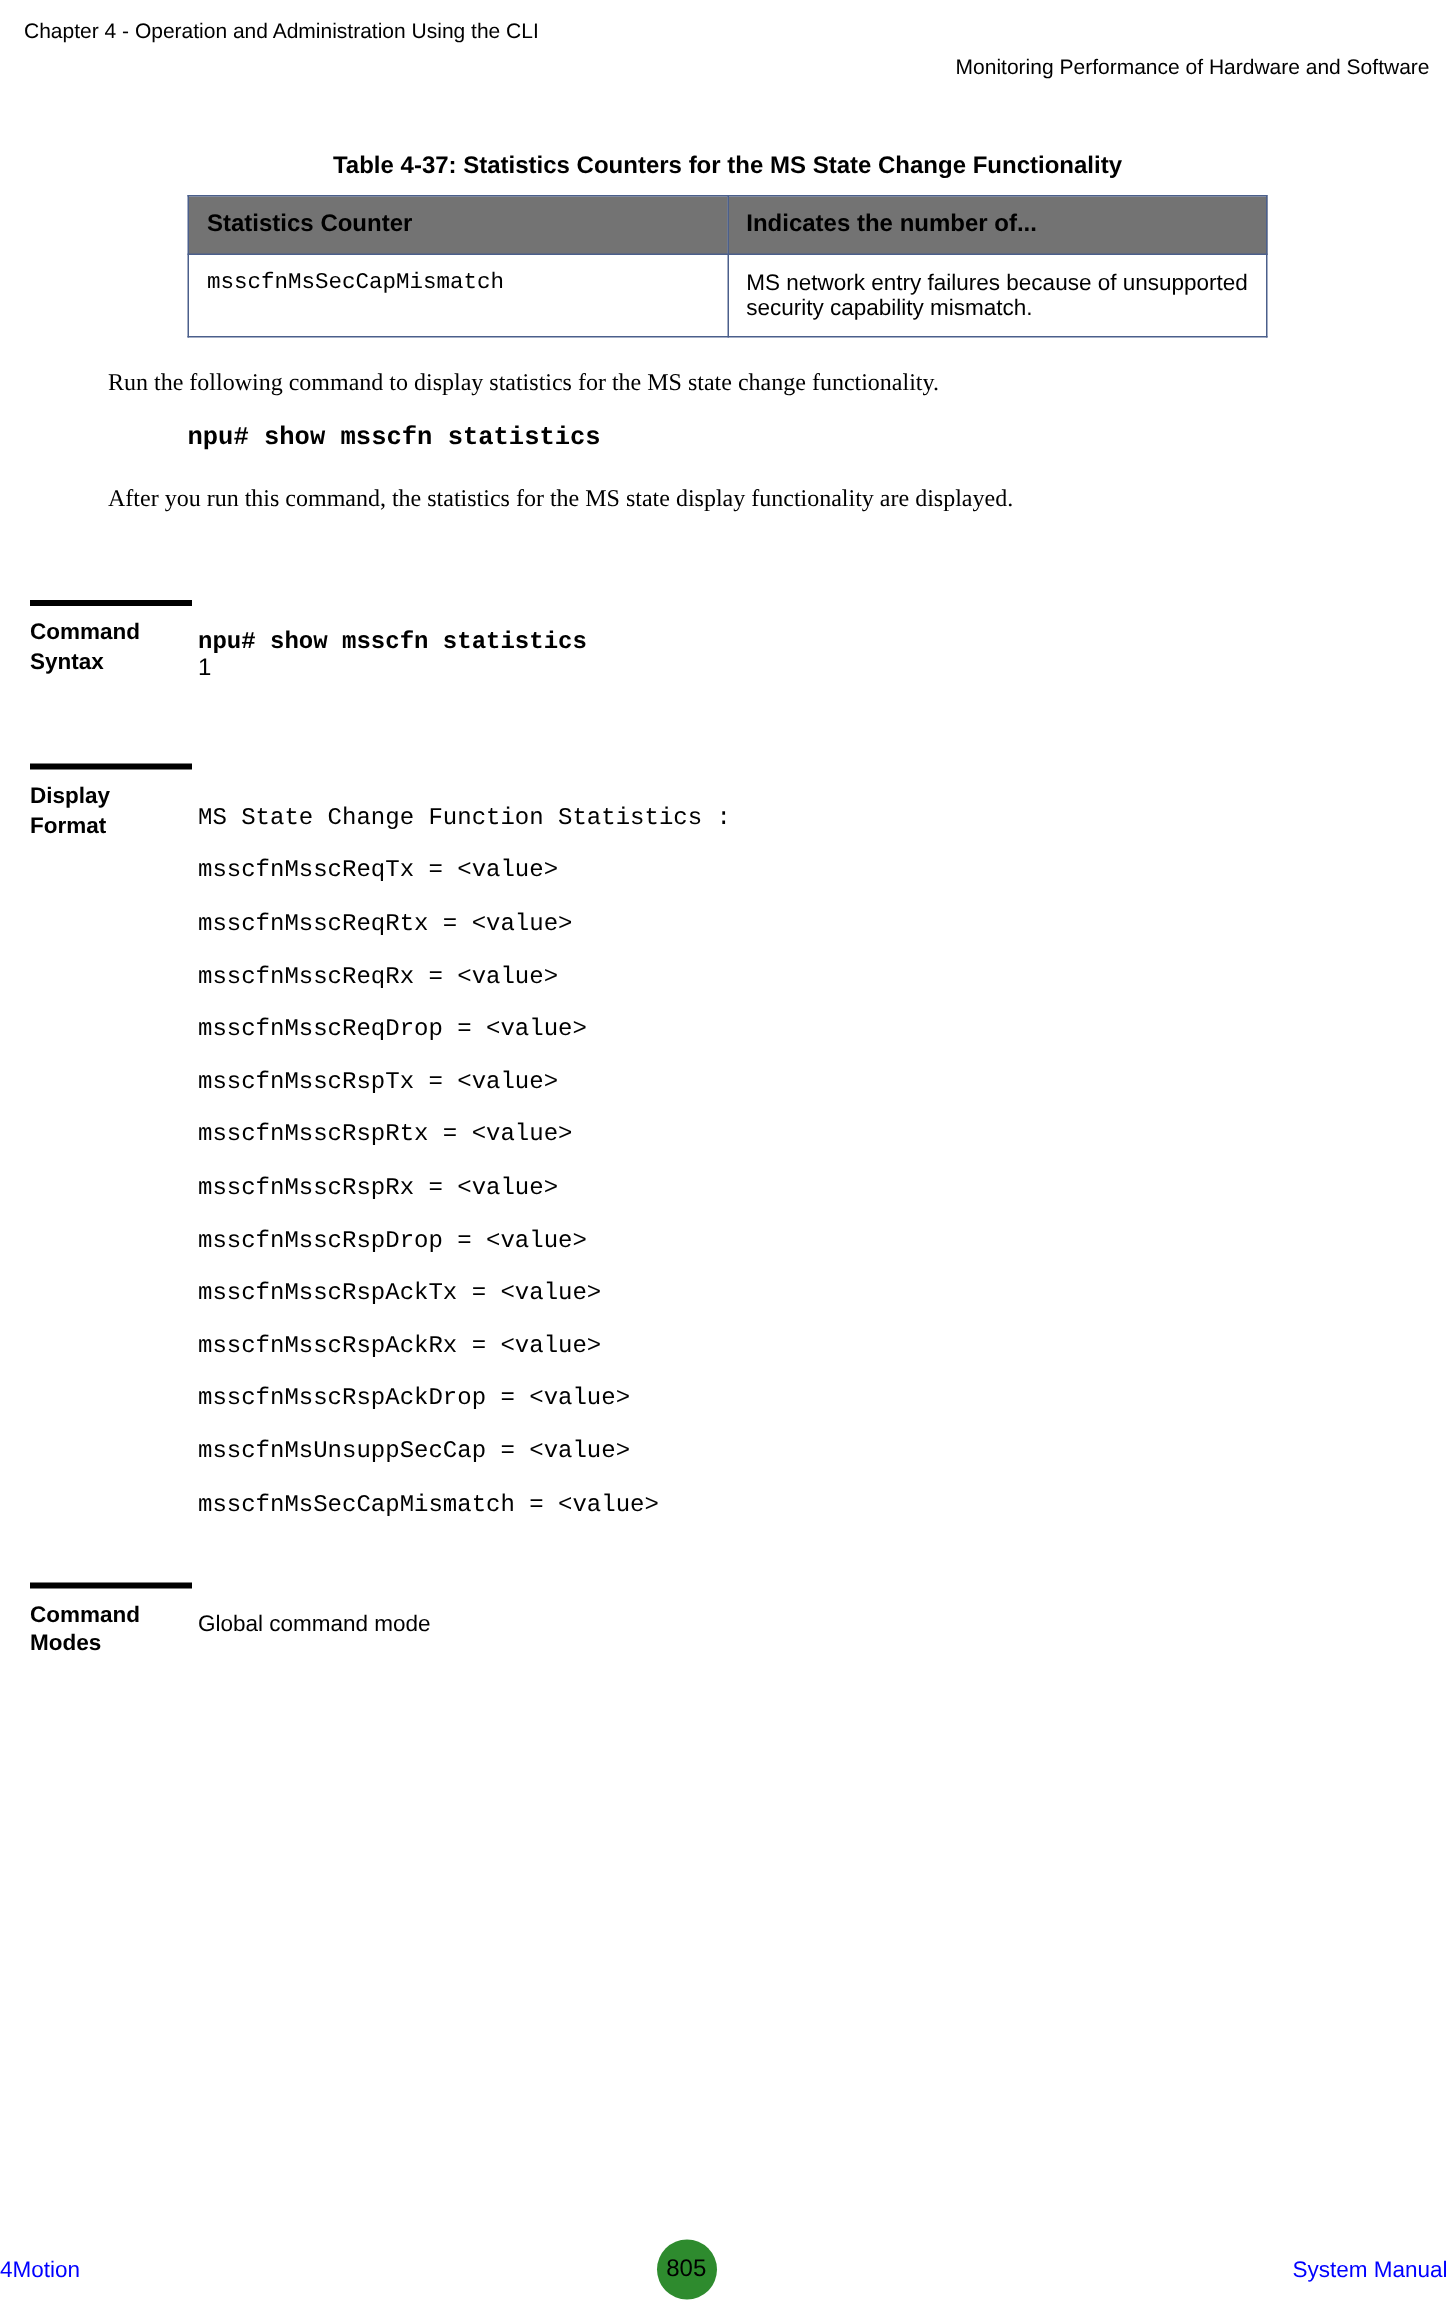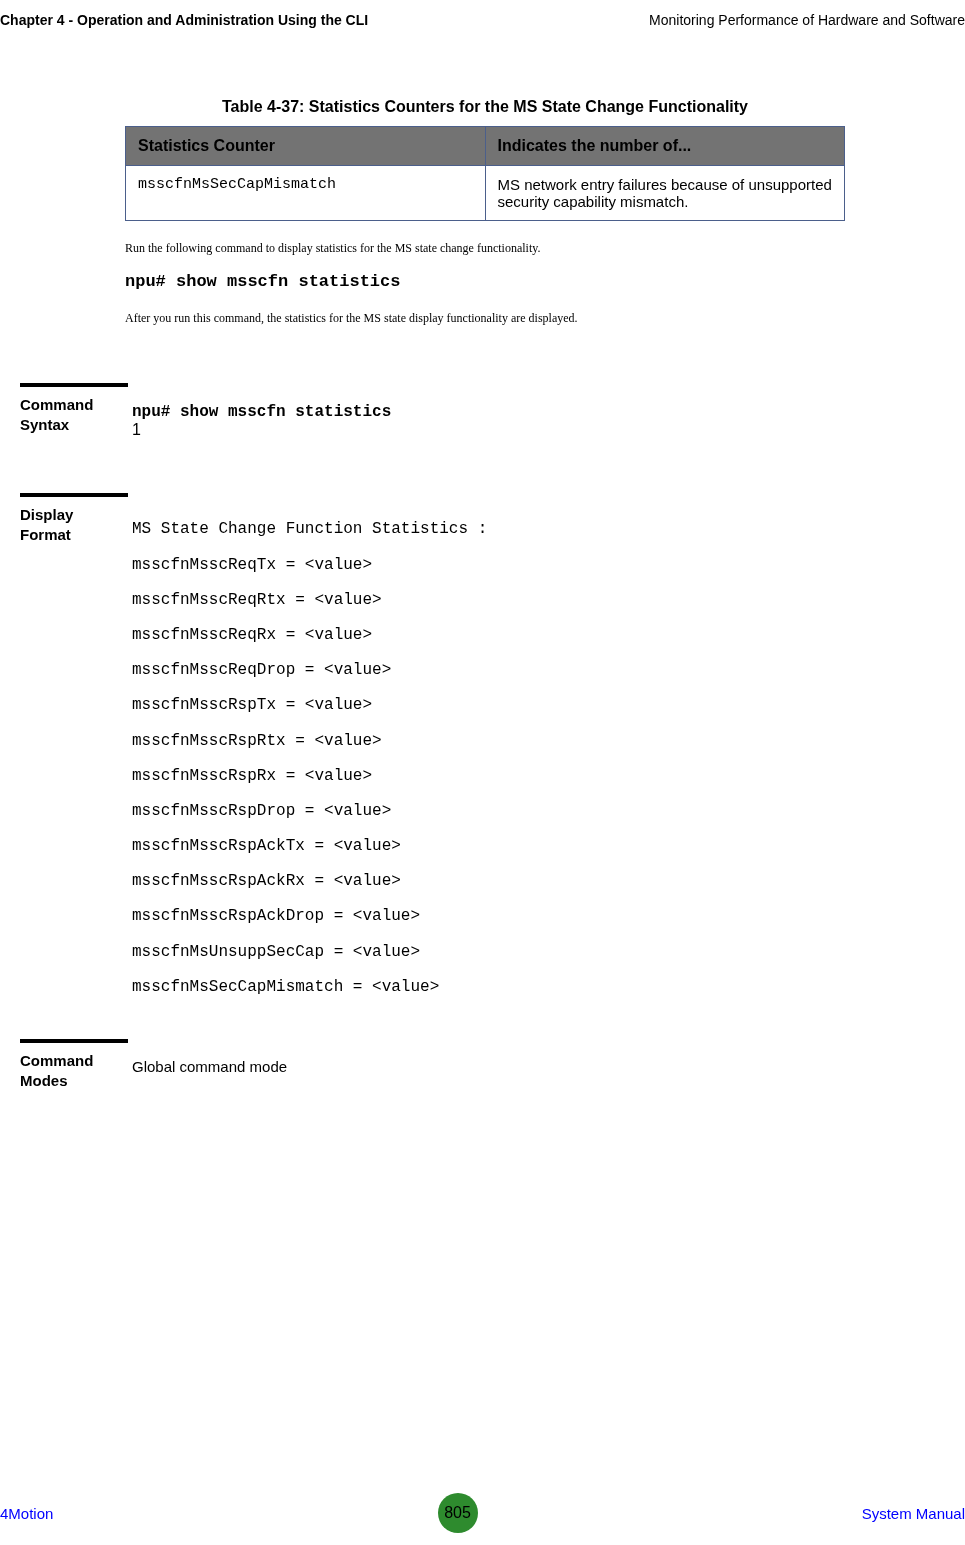--- a/index.html
+++ b/index.html
@@ -15,31 +15,31 @@
       position: relative;
       color: #000000;
     }
     .header {
       display: flex;
       justify-content: space-between;
       padding: 12px 0 10px 0;
       font-size: 14px;
     }
     .header-left {
-      padding-left: 0;
-      font-weight: bold;
+      padding-left: 16px;
     }
     .header-right {
-      padding-right: 0;
+      padding-right: 12px;
+      margin-top: 24px;
     }
     .content {
       padding: 0 20px;
     }
     .table-section {
-      margin-top: 60px;
+      margin-top: 40px;
       margin-left: 105px;
       margin-right: 100px;
     }
     .table-caption {
       font-weight: bold;
       font-size: 16px;
       text-align: center;
       margin-bottom: 10px;
     }
     table.stats {
@@ -58,25 +58,25 @@
     table.stats td {
       border: 1px solid #4b5f8b;
       padding: 10px 12px;
       vertical-align: top;
       font-size: 15px;
     }
     table.stats td.code {
       font-family: "Courier New", Courier, monospace;
     }
     .body-text {
-      margin-left: 105px;
+      margin-left: 52px;
       margin-right: 60px;
       margin-top: 18px;
       font-family: "Book Antiqua", Palatino, serif;
-      font-size: 12px;
+      font-size: 16px;
       line-height: 1.6;
     }
     .mono-bold {
       font-family: "Courier New", Courier, monospace;
       font-weight: bold;
       font-size: 17px;
       margin-left: 105px;
       margin-top: 14px;
     }
     .spec-block {

